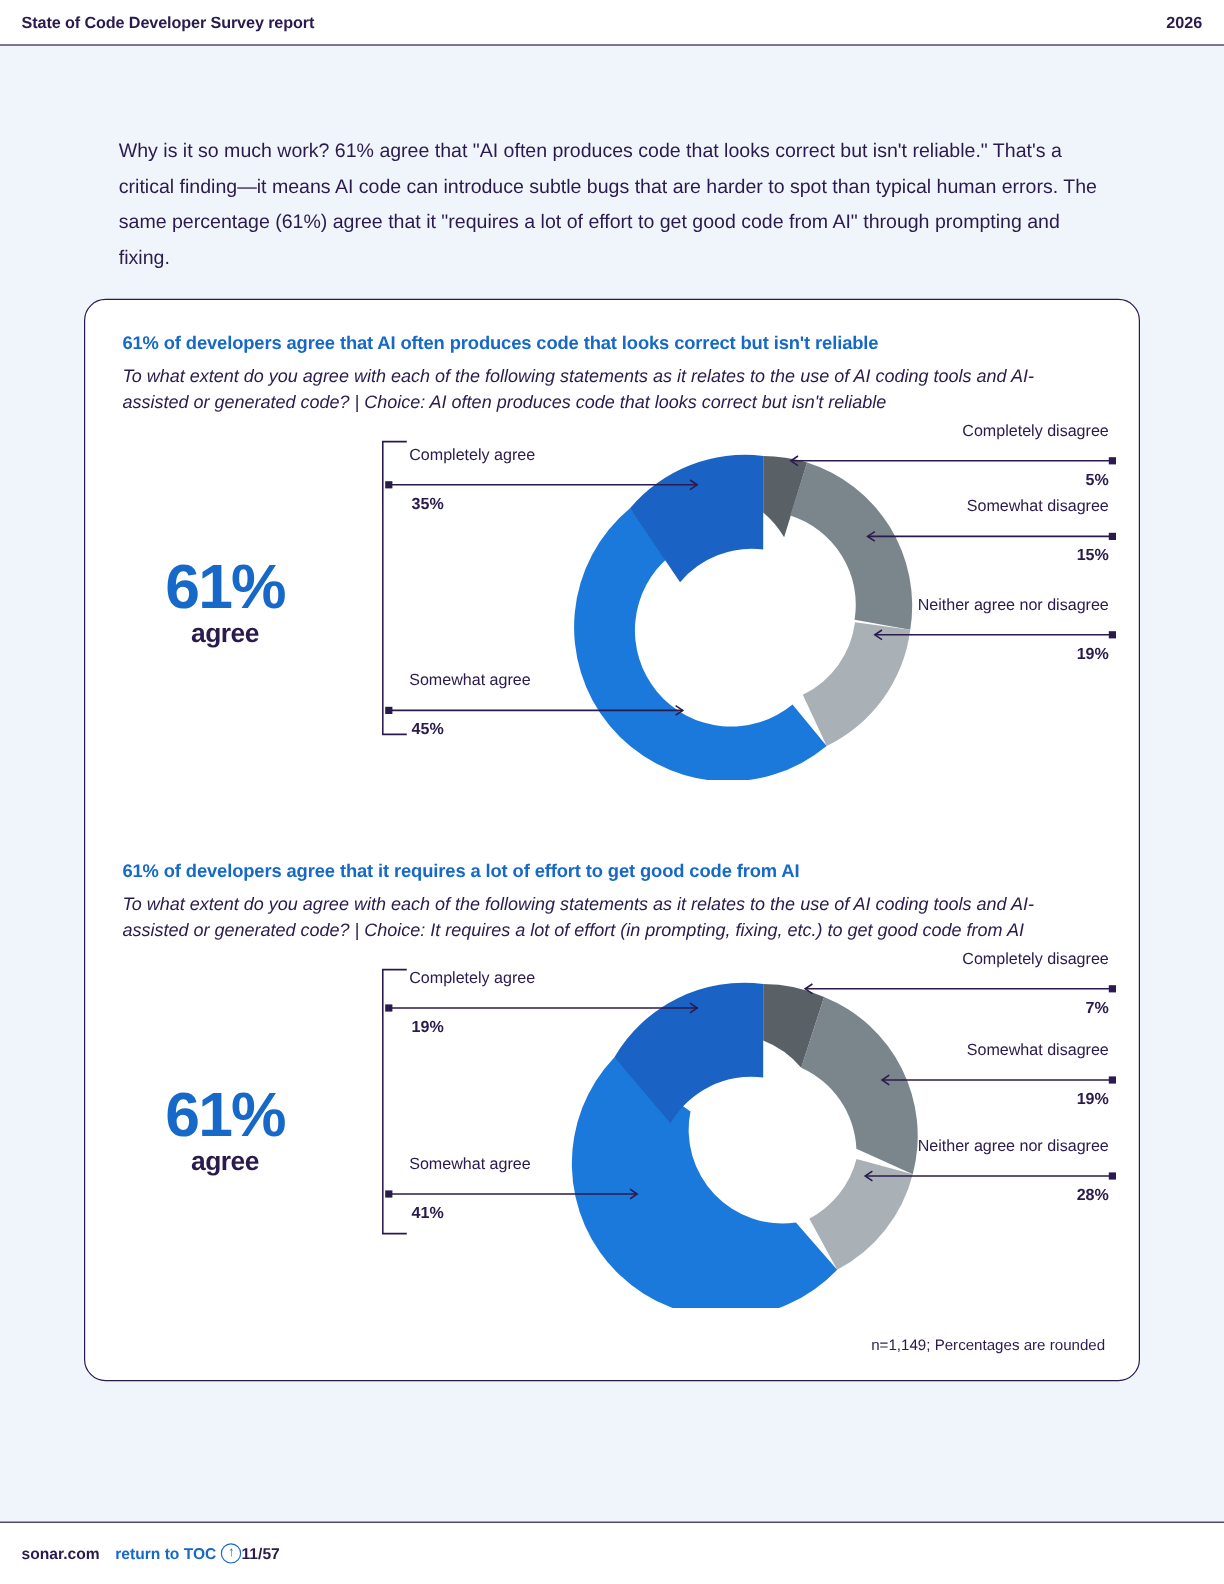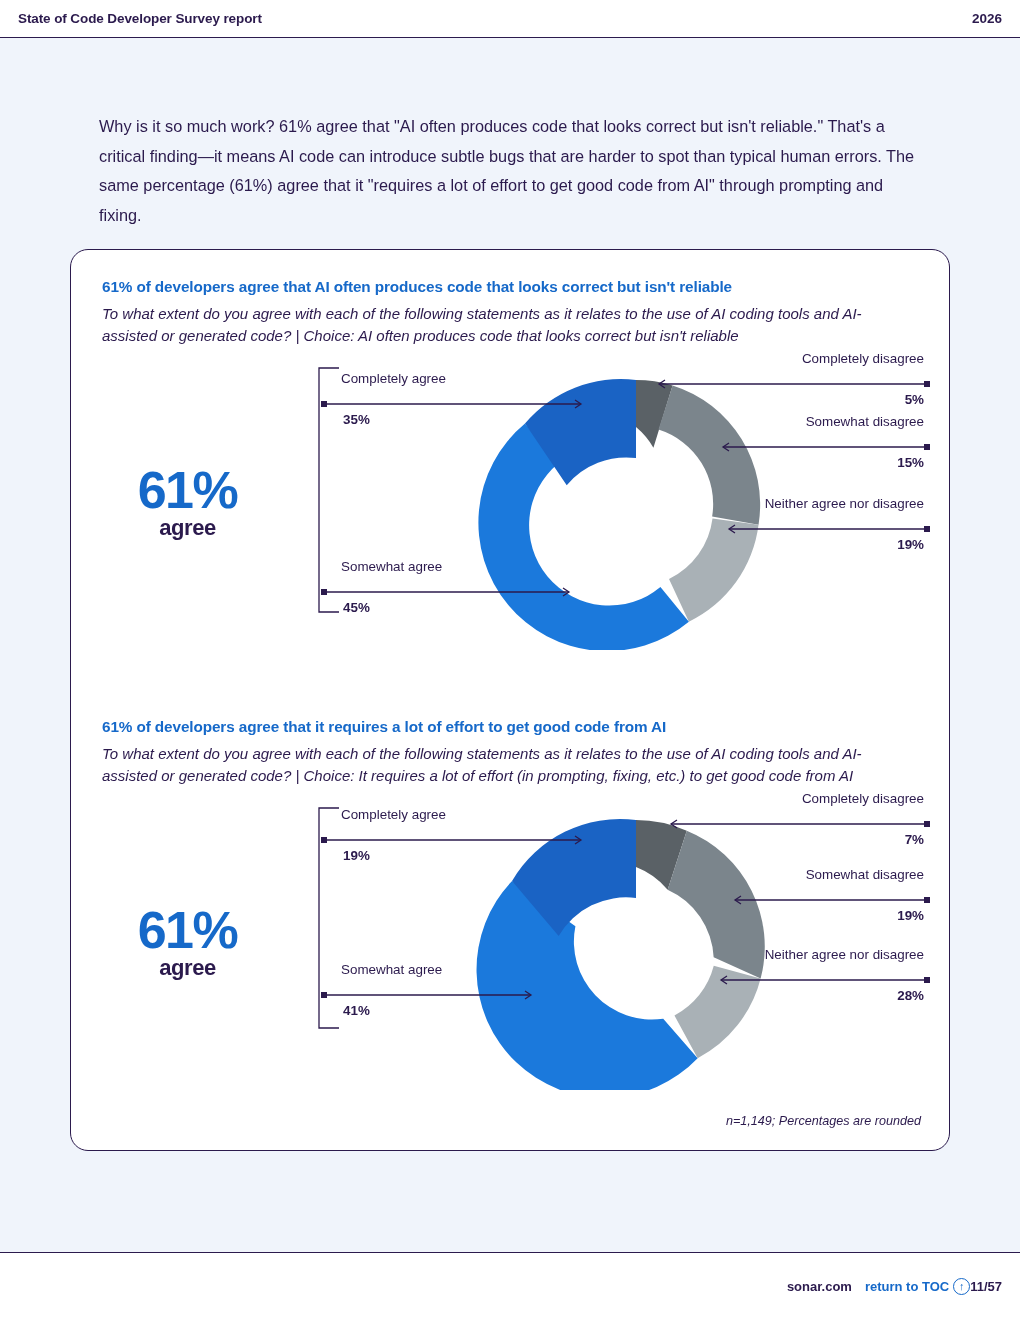--- a/index.html
+++ b/index.html
@@ -66,28 +66,28 @@
   .lbl {
     position: absolute; font-size: 13.4px; color: #2b1a4d; white-space: nowrap;
   }
   .val {
     position: absolute; font-size: 13.4px; font-weight: 700; color: #2b1a4d; white-space: nowrap;
   }
   .lbl.right, .val.right { text-align: right; }
 
   .footnote {
     position: absolute; right: 28px; bottom: 22px;
-    font-size: 12.6px; font-style: italic; color: #2b1a4d;
+    font-size: 12.6px; color: #2b1a4d;
   }
 
   
   .page-footer {
-    position: absolute; left: 0; bottom: 0; width: 1020px; height: 68px;
+    position: absolute; left: 0; bottom: 0; width: 1020px; height: 52px;
     background: #ffffff; border-top: 1.5px solid #2b1a4d;
-    display: flex; align-items: center; justify-content: flex-end;
+    display: flex; align-items: center; justify-content: flex-start;
     padding: 0 18px;
   }
   .footer-left { display: flex; align-items: center; gap: 13px; }
   .footer-domain { font-size: 13px; font-weight: 700; color: #2b1a4d; }
   .footer-toc { display: flex; align-items: center; gap: 4px; font-size: 13px; font-weight: 700; color: #1669c9; cursor: pointer; }
   .toc-circle {
     width: 17px; height: 17px; border: 1.4px solid #1669c9; border-radius: 50%;
     display: flex; align-items: center; justify-content: center;
     font-size: 11px; line-height: 1; color: #1669c9;
   }

